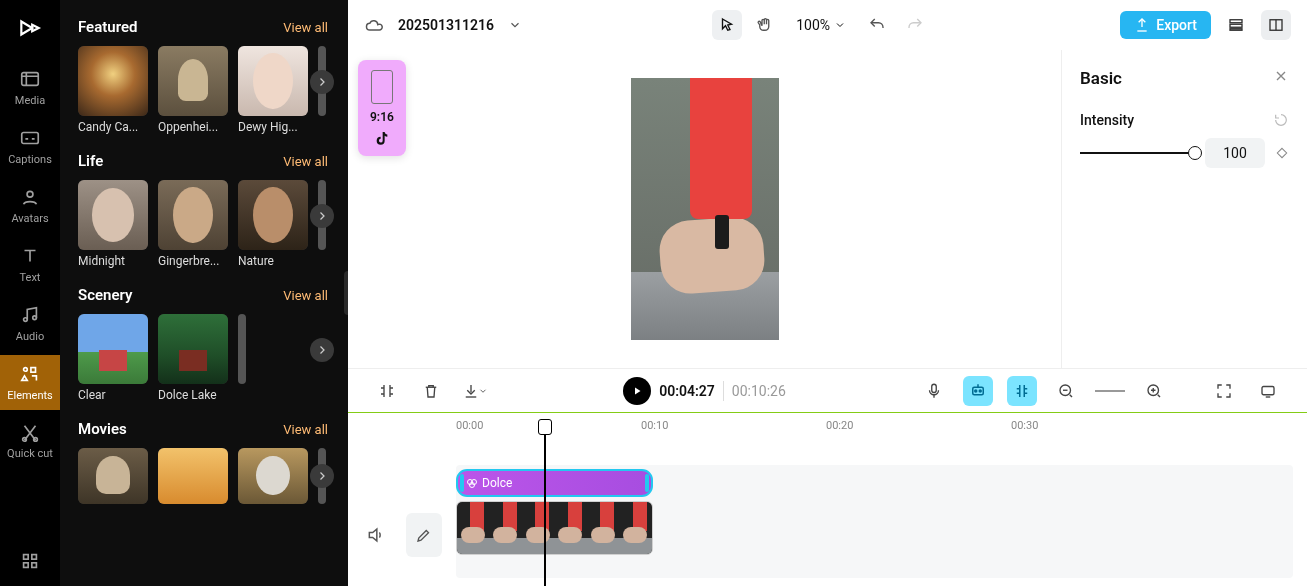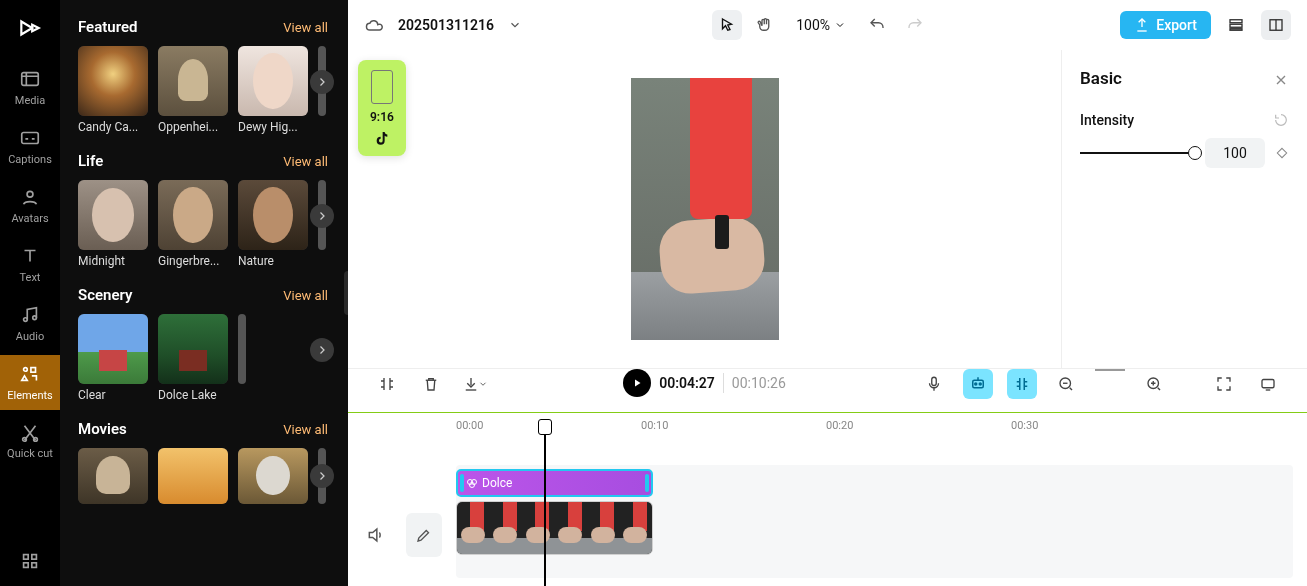--- a/index.html
+++ b/index.html
@@ -43,69 +43,69 @@
   .tool-btn.active { background:#eef0f2; color:#111;}
   .zoom { display:flex; align-items:center; gap:4px; font-size:14px; color:#111; margin:0 8px;}
   .top-right { margin-left:auto; display:flex; align-items:center; gap:10px;}
   .export-btn { background:#27b6f2; color:#fff; border-radius:6px; padding:6px 14px; display:flex; align-items:center; gap:6px; font-size:14px; font-weight:500; border:none;}
   .sq-btn { width:30px; height:30px; display:flex; align-items:center; justify-content:center; color:#333; border-radius:6px;}
   .sq-btn.active{ background:#eceef0;}
 
   
   .midrow { flex:1; display:flex; min-height:0;}
   .canvas-area { flex:1; position:relative; background:#fff; display:flex; align-items:center; justify-content:center;}
-  .ratio-card { position:absolute; left:10px; top:10px; background:#bef264; border-radius:8px; box-shadow:0 2px 8px rgba(0,0,0,.12); padding:10px 12px; display:flex; flex-direction:column; align-items:center; gap:6px;}
+  .ratio-card { position:absolute; left:10px; top:10px; background:#f0abfc; border-radius:8px; box-shadow:0 2px 8px rgba(0,0,0,.12); padding:10px 12px; display:flex; flex-direction:column; align-items:center; gap:6px;}
   .ratio-box { width:22px; height:34px; border:1.5px solid #777; border-radius:3px;}
   .ratio-label{ font-size:12px; font-weight:600; color:#111;}
   .tt-icon{ color:#111;}
   .video-frame { width:148px; height:262px; background:#111; position:relative; overflow:hidden;}
   .vf-sky{position:absolute; inset:0; background:linear-gradient(#79837a,#656a64);}
   .vf-table{position:absolute; bottom:0; left:0; right:0; height:26%; background:linear-gradient(#9b9fa2,#7c8083);}
   .vf-drill{position:absolute; top:0; left:40%; width:42%; height:54%; background:#e8423e; border-bottom-left-radius:8px; border-bottom-right-radius:8px;}
   .vf-drill::after{content:""; position:absolute; bottom:-30px; left:40%; width:14px; height:34px; background:#1b1b1b; border-radius:3px;}
   .vf-hand{position:absolute; bottom:18%; left:20%; width:70%; height:28%; background:#d9b9a3; border-radius:30px 30px 30px 30px; transform:rotate(-4deg);}
 
   
   .inspector { width:246px; border-left:1px solid #eee; padding:18px 18px; display:flex; flex-direction:column; gap:24px;}
-  .insp-head{ display:flex; justify-content:space-between; align-items:flex-end;}
+  .insp-head{ display:flex; justify-content:space-between; align-items:flex-start;}
   .insp-title{ font-size:17px; font-weight:600; color:#111;}
   .insp-close{ color:#888;}
   .insp-field-head{display:flex; justify-content:space-between; align-items:center;}
   .field-label{ font-size:14px; color:#111; font-weight:500;}
   .reset-ico{ color:#bbb;}
   .slider-row{ display:flex; align-items:center; gap:10px; margin-top:10px;}
   .slider { flex:1; position:relative; height:16px;}
   .slider-track{ position:absolute; top:50%; left:0; right:0; height:2px; background:#111; transform:translateY(-50%);}
   .slider-knob{ position:absolute; right:0; top:50%; transform:translate(50%,-50%); width:14px; height:14px; border-radius:50%; background:#fff; border:1.5px solid #111;}
   .slider-val{ width:60px; height:30px; background:#f1f3f4; border-radius:6px; display:flex; align-items:center; justify-content:center; font-size:14px; color:#111;}
   .kf-diamond{ color:#888;}
 
   
-  .tl-toolbar { height:44px; border-top:1px solid #eee; display:flex; align-items:flex-start; padding:0 24px; gap:14px;}
+  .tl-toolbar { height:44px; border-top:1px solid #eee; display:flex; align-items:center; padding:0 24px; gap:14px;}
   .tl-toolbar .sep{ flex:1;}
   .tc-group{display:flex; gap:8px; align-items:center;}
   .icon-btn{ width:30px; height:30px; display:flex; align-items:center; justify-content:center; color:#444; border-radius:6px;}
   .icon-btn.accent{ background:#7be4ff; color:#006c93;}
   .play-btn{ width:28px; height:28px; border-radius:50%; background:#000; color:#fff; display:flex; align-items:center; justify-content:center;}
   .time-cur{ font-size:14px; font-weight:600; color:#111;}
   .time-tot{ font-size:14px; color:#999;}
   .tl-divider{ width:1px; height:20px; background:#ddd;}
   .zoom-bar{ width:30px; height:2px; background:#999;}
 
   
   .tracks { height:174px; border-top:1px solid #84cc16; position:relative; overflow:hidden;}
   .ruler{ position:absolute; left:108px; right:14px; top:6px; height:20px; font-size:11px; color:#888;}
   .ruler span{ position:absolute; top:0;}
   .playhead{ position:absolute; top:6px; bottom:0; left:196px; width:2px; background:#000;}
   .playhead::before{content:""; position:absolute; top:0; left:50%; transform:translateX(-50%); width:12px; height:14px; background:#fff; border:1.5px solid #000; border-radius:3px 3px 3px 3px;}
   .track-gutter{ position:absolute; left:10px; top:100px; display:flex; gap:12px; align-items:center;}
   .gutter-btn{ width:36px; height:44px; background:#f1f3f4; border-radius:6px; display:flex; align-items:center; justify-content:center; color:#555;}
   .gutter-plain{ width:36px; height:44px; display:flex; align-items:center; justify-content:center; color:#555;}
 
-  .track-filter{ position:absolute; left:108px; top:56px; height:28px; width:197px; border-radius:5px; background:linear-gradient(90deg,#bb55e9,#a74de0); border:2px solid #23c8f0; display:flex; align-items:center; padding:0 8px; color:#fff; font-size:12px;}
+  .track-filter{ position:absolute; left:108px; top:56px; height:28px; width:197px; border-radius:11px; background:linear-gradient(90deg,#bb55e9,#a74de0); border:2px solid #23c8f0; display:flex; align-items:center; padding:0 8px; color:#fff; font-size:12px;}
   .tf-handle{position:absolute; top:3px; bottom:3px; width:4px; background:#23c8f0; border-radius:2px;}
   .tf-handle.l{left:2px;} .tf-handle.r{right:2px;}
 
   .track-video{ position:absolute; left:108px; top:88px; height:54px; width:197px; border-radius:6px; overflow:hidden; display:flex; border:1px solid #d0d0d0;}
   .tv-seg{ flex:1; position:relative; background:#222;}
   .tv-seg .d{position:absolute; top:0; left:40%; width:44%; height:55%; background:#d8403d;}
   .tv-seg .t{position:absolute; bottom:0; left:0; right:0; height:30%; background:#8f9396;}
   .tv-seg .h{position:absolute; bottom:22%; left:12%; width:74%; height:30%; background:#d2b39e; border-radius:20px;}
 
   .tracks-bg{ position:absolute; left:108px; right:14px; top:52px; bottom:8px; background:#f6f7f8; border-radius:4px;}

